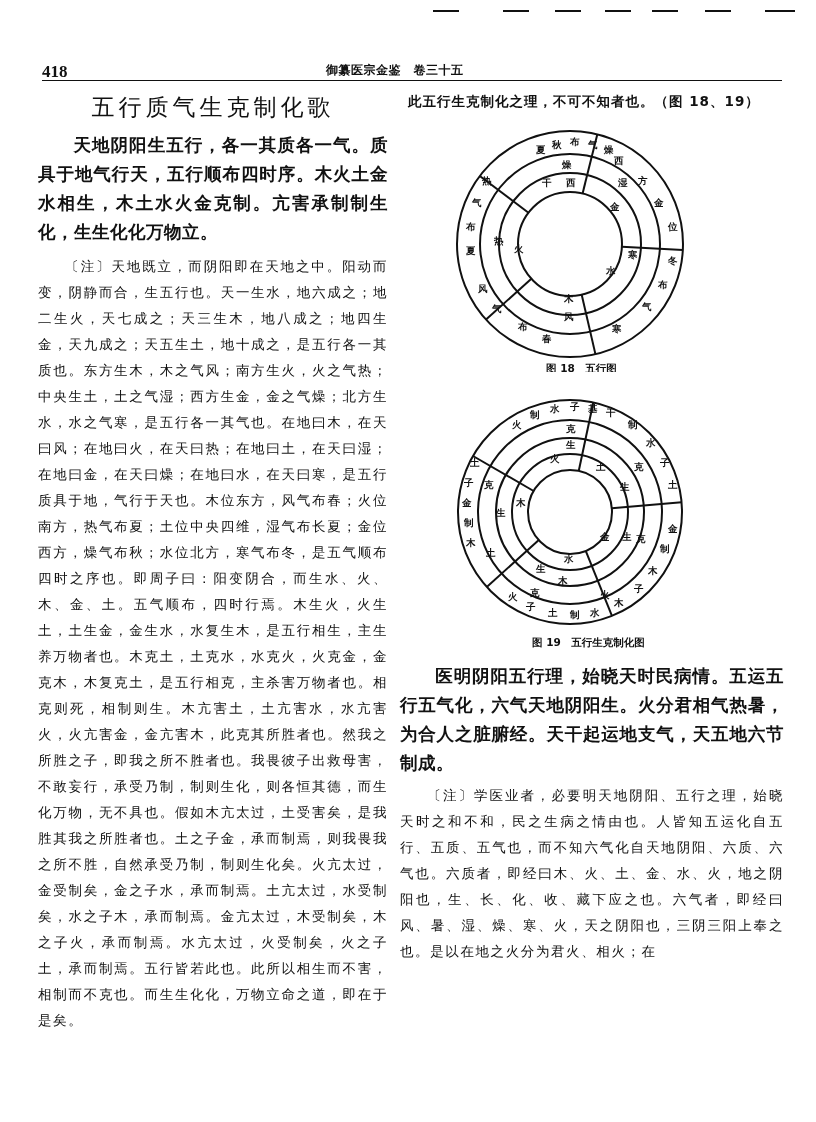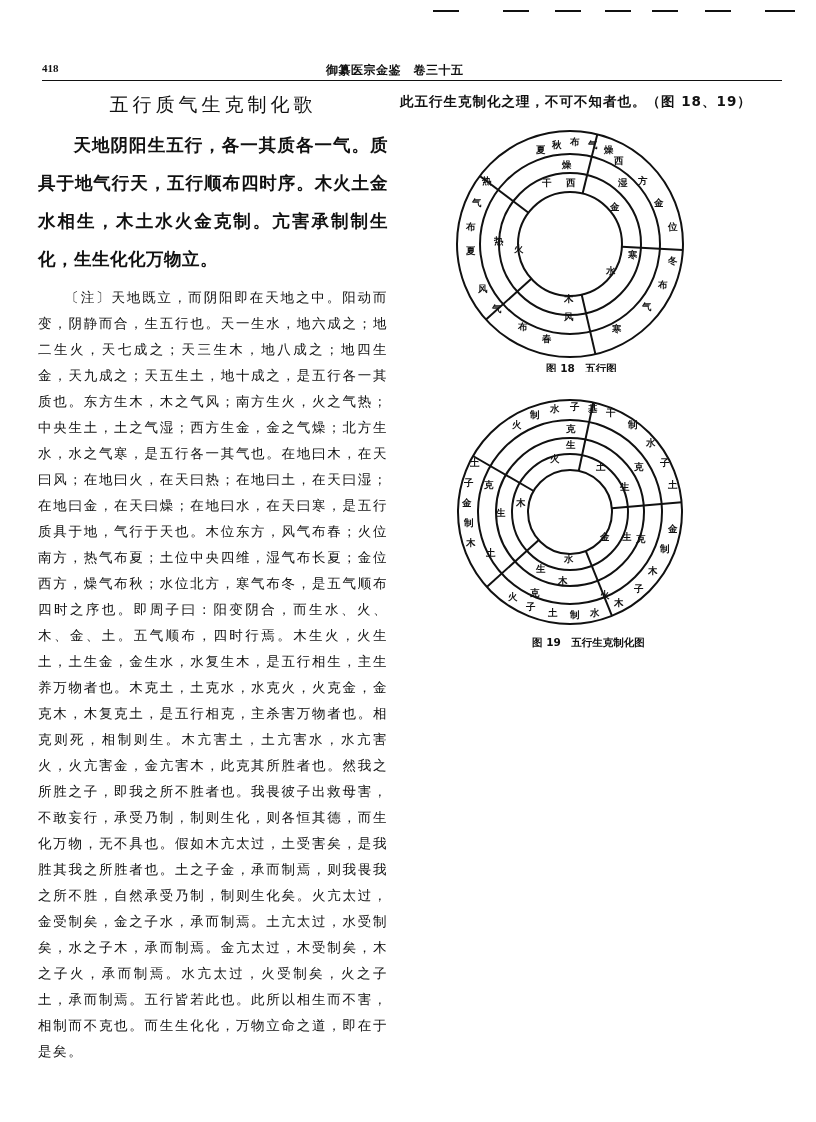--- a/index.html
+++ b/index.html
@@ -1,26 +1,26 @@
 <!DOCTYPE html>
 <html><head>
 <meta charset="utf-8">
 <style>
   html, body { margin:0; padding:0; background:#ffffff; }
   body { width:816px; height:1122px; position:relative; overflow:hidden; color:#111; font-family:"DejaVu Serif","Liberation Serif",serif; }
   .top-dashes { position:absolute; top:10px; left:0; width:816px; height:4px; }
   .top-dashes span { position:absolute; top:0; height:2px; background:#111; }
   .running-head { position:absolute; top:62px; left:42px; width:740px; height:18px; border-bottom:1.5px solid #111; }
-  .page-number { position:absolute; left:0; top:0; font-size:11px; font-weight:bold; font-family:"Liberation Serif",serif; }
+  .page-number { position:absolute; left:0; top:0; font-size:17px; font-weight:bold; font-family:"Liberation Serif",serif; }
   .book-title { position:absolute; left:284px; top:0; font-size:12px; font-weight:bold; letter-spacing:0.5px; font-family:"DejaVu Sans",sans-serif; }
   .col { position:absolute; }
   .left-col { left:38px; top:88px; width:350px; }
   .right-col { left:400px; top:88px; width:384px; }
-  .section-title { font-size:19px; font-weight:normal; text-align:center; letter-spacing:4px; margin:0; font-family:"DejaVu Serif",serif; }
-  .verse { font-size:17.5px; font-weight:bold; line-height:38px; margin:0; text-align:justify; font-family:"DejaVu Sans",sans-serif; letter-spacing:0.5px; }
+  .section-title { font-size:23px; font-weight:normal; text-align:center; letter-spacing:4px; margin:0; font-family:"DejaVu Serif",serif; }
+  .verse { font-size:17.5px; font-weight:bold; line-height:29px; margin:0; text-align:justify; font-family:"DejaVu Sans",sans-serif; letter-spacing:0.5px; }
   .verse .indent, .note .indent { display:inline-block; width:2em; }
   .note { font-size:13.5px; line-height:26px; margin:0; text-align:justify; font-family:"DejaVu Sans",sans-serif; letter-spacing:1.6px; }
   .figure { position:relative; }
   svg text { font-family:"DejaVu Sans",sans-serif; font-size:9.5px; font-weight:bold; fill:#111; }
 </style>
 </head>
 <body>
 
 <div class="top-dashes">
   <span style="left:433px;width:26px;"></span>
@@ -37,21 +37,21 @@
   <span class="book-title">御纂医宗金鉴　卷三十五</span>
 </div>
 
 <div class="col left-col">
   <h2 class="section-title" style="margin-top:4px;margin-bottom:8px;">五行质气生克制化歌</h2>
   <p class="verse"><span class="indent"></span><span>天地阴阳生五行，各一其质各一气。质具于地气行天，五行顺布四时序。木火土金水相生，木土水火金克制。亢害承制制生化，生生化化万物立。</span></p>
   <p class="note" style="margin-top:6px;"><span class="indent"></span><span>〔注〕天地既立，而阴阳即在天地之中。阳动而变，阴静而合，生五行也。天一生水，地六成之；地二生火，天七成之；天三生木，地八成之；地四生金，天九成之；天五生土，地十成之，是五行各一其质也。东方生木，木之气风；南方生火，火之气热；中央生土，土之气湿；西方生金，金之气燥；北方生水，水之气寒，是五行各一其气也。在地曰木，在天曰风；在地曰火，在天曰热；在地曰土，在天曰湿；在地曰金，在天曰燥；在地曰水，在天曰寒，是五行质具于地，气行于天也。木位东方，风气布春；火位南方，热气布夏；土位中央四维，湿气布长夏；金位西方，燥气布秋；水位北方，寒气布冬，是五气顺布四时之序也。即周子曰：阳变阴合，而生水、火、木、金、土。五气顺布，四时行焉。木生火，火生土，土生金，金生水，水复生木，是五行相生，主生养万物者也。木克土，土克水，水克火，火克金，金克木，木复克土，是五行相克，主杀害万物者也。相克则死，相制则生。木亢害土，土亢害水，水亢害火，火亢害金，金亢害木，此克其所胜者也。然我之所胜之子，即我之所不胜者也。我畏彼子出救母害，不敢妄行，承受乃制，制则生化，则各恒其德，而生化万物，无不具也。假如木亢太过，土受害矣，是我胜其我之所胜者也。土之子金，承而制焉，则我畏我之所不胜，自然承受乃制，制则生化矣。火亢太过，金受制矣，金之子水，承而制焉。土亢太过，水受制矣，水之子木，承而制焉。金亢太过，木受制矣，木之子火，承而制焉。水亢太过，火受制矣，火之子土，承而制焉。五行皆若此也。此所以相生而不害，相制而不克也。而生生化化，万物立命之道，即在于是矣。</span></p>
 </div>
 
 <div class="col right-col">
-  <p class="note" style="font-weight:bold;letter-spacing:1px;">此五行生克制化之理，不可不知者也。（图 18、19）</p>
+  <p class="note" style="font-weight:bold;letter-spacing:1px;margin-left:8px;">此五行生克制化之理，不可不知者也。（图 18、19）</p>
 
   <div class="figure" style="margin-top:8px;height:270px;">
     <svg width="384" height="250" viewBox="0 0 384 250">
       <g transform="translate(170,122)" fill="none" stroke="#111" stroke-width="2">
         <circle r="113"></circle>
         <circle r="90"></circle>
         <circle r="71"></circle>
         <circle r="52"></circle>
 
         <line x1="0" y1="-113" x2="0" y2="-52" transform="rotate(14)"></line>
@@ -154,13 +154,15 @@
           <text x="-6" y="50">水</text>
           <text x="-54" y="-6">木</text>
         <text x="30" y="86">火</text>
           <text x="-12" y="72">木</text>
           <text x="-84" y="44">土</text>
       </g>
       <text x="132" y="254" style="font-size:10.5px;">图 19　五行生克制化图</text>
     </svg>
   </div>
 
+  <p class="verse"><span class="indent"></span><span>医明阴阳五行理，始晓天时民病情。五运五行五气化，六气天地阴阳生。火分君相气热暑，为合人之脏腑经。天干起运地支气，天五地六节制成。</span></p>
+  <p class="note" style="margin-top:4px;"><span class="indent"></span><span>〔注〕学医业者，必要明天地阴阳、五行之理，始晓天时之和不和，民之生病之情由也。人皆知五运化自五行、五质、五气也，而不知六气化自天地阴阳、六质、六气也。六质者，即经曰木、火、土、金、水、火，地之阴阳也，生、长、化、收、藏下应之也。六气者，即经曰风、暑、湿、燥、寒、火，天之阴阳也，三阴三阳上奉之也。是以在地之火分为君火、相火；在</span></p>
 </div>
 
 </body></html>

